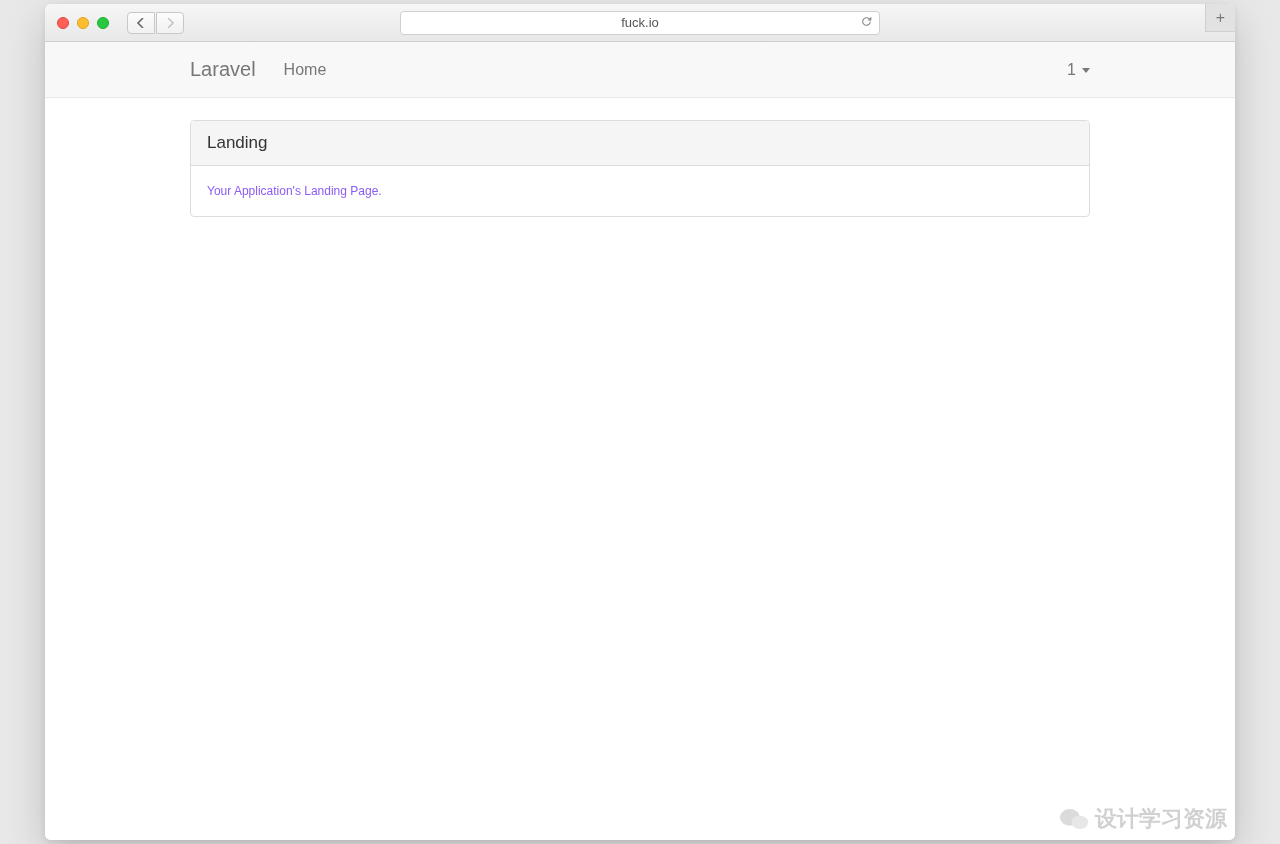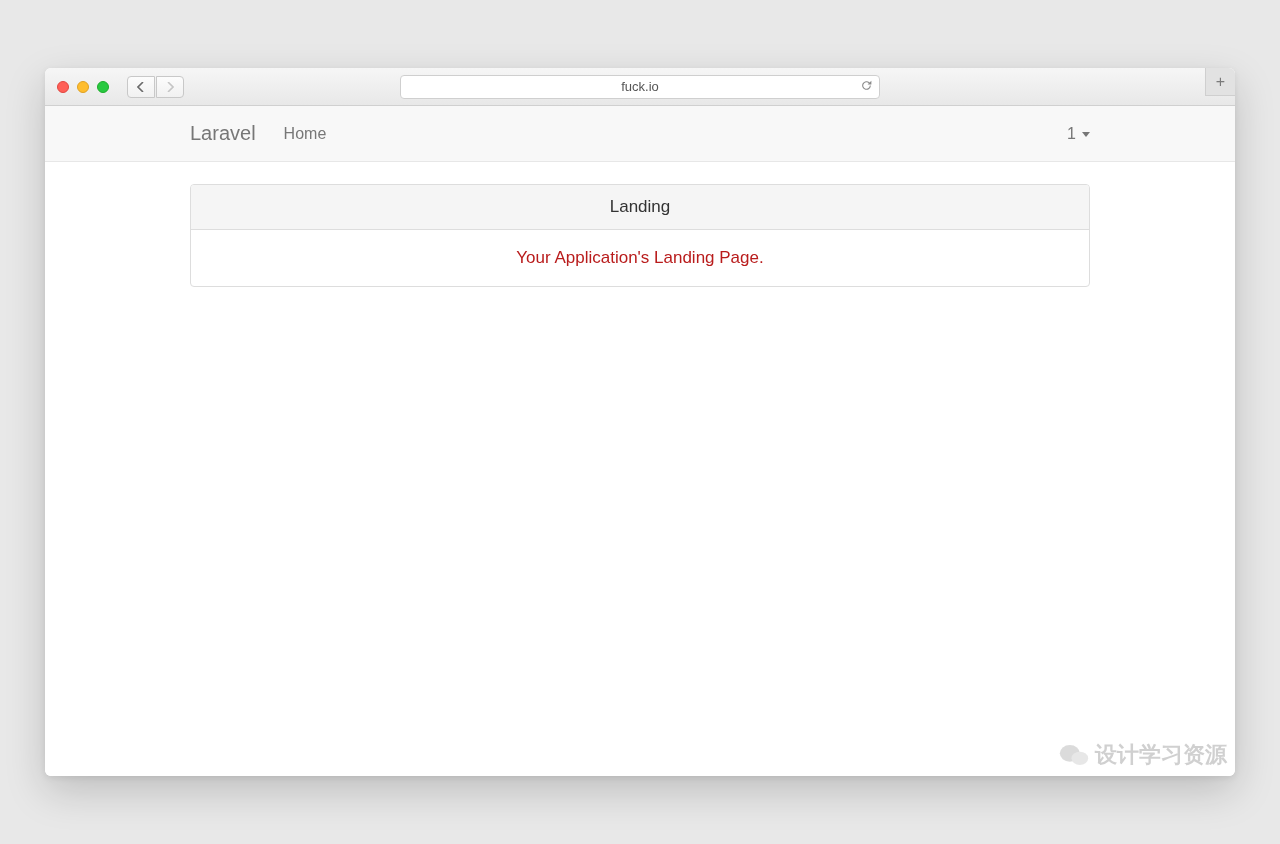--- a/index.html
+++ b/index.html
@@ -6,21 +6,21 @@
   html, body { height: 100%; }
   body {
     font-family: -apple-system, "Helvetica Neue", Helvetica, Arial, sans-serif;
     background: #e8e8e8;
     display: flex;
     align-items: center;
     justify-content: center;
   }
   .window {
     width: 1190px;
-    height: 708px;
+    height: 836px;
     background: #fff;
     border-radius: 6px;
     box-shadow: 0 15px 40px rgba(0,0,0,0.18), 0 2px 6px rgba(0,0,0,0.08);
     overflow: hidden;
     display: flex;
     flex-direction: column;
     position: relative;
   }
   .titlebar {
     height: 38px;
@@ -64,21 +64,21 @@
   .plus-tab {
     position: absolute; right: 0; top: 0;
     width: 30px; height: 28px;
     background: #e2e2e2;
     border-left: 1px solid #cfcfcf;
     border-bottom: 1px solid #cfcfcf;
     display: flex; align-items: center; justify-content: center;
     color: #7a7a7a; font-size: 16px;
     cursor: pointer;
   }
-  .viewport { flex: 1; background: #fff; display: flex; flex-direction: column; text-align: center; }
+  .viewport { flex: 1; background: #fff; display: flex; flex-direction: column; }
   .app-nav {
     height: 56px;
     background: #f8f8f8;
     border-bottom: 1px solid #e7e7e7;
     display: flex; align-items: center;
     padding: 0 16px;
   }
   .app-nav .container {
     width: 900px;
     margin: 0 auto;
@@ -104,21 +104,21 @@
     overflow: hidden;
   }
   .panel-head {
     background: #f5f5f5;
     border-bottom: 1px solid #ddd;
     padding: 12px 16px;
     font-size: 17px; color: #333;
   }
   .panel-body {
     padding: 18px 16px;
-    font-size: 17px; color: #b91c1c;
+    font-size: 12px; color: #8b5cf6;
   }
   .watermark {
     position: absolute;
     right: 8px; bottom: 6px;
     color: rgba(120,120,120,0.35);
     font-size: 22px;
     display: flex; align-items: center; gap: 6px;
     pointer-events: none;
     font-weight: bold;
   }

